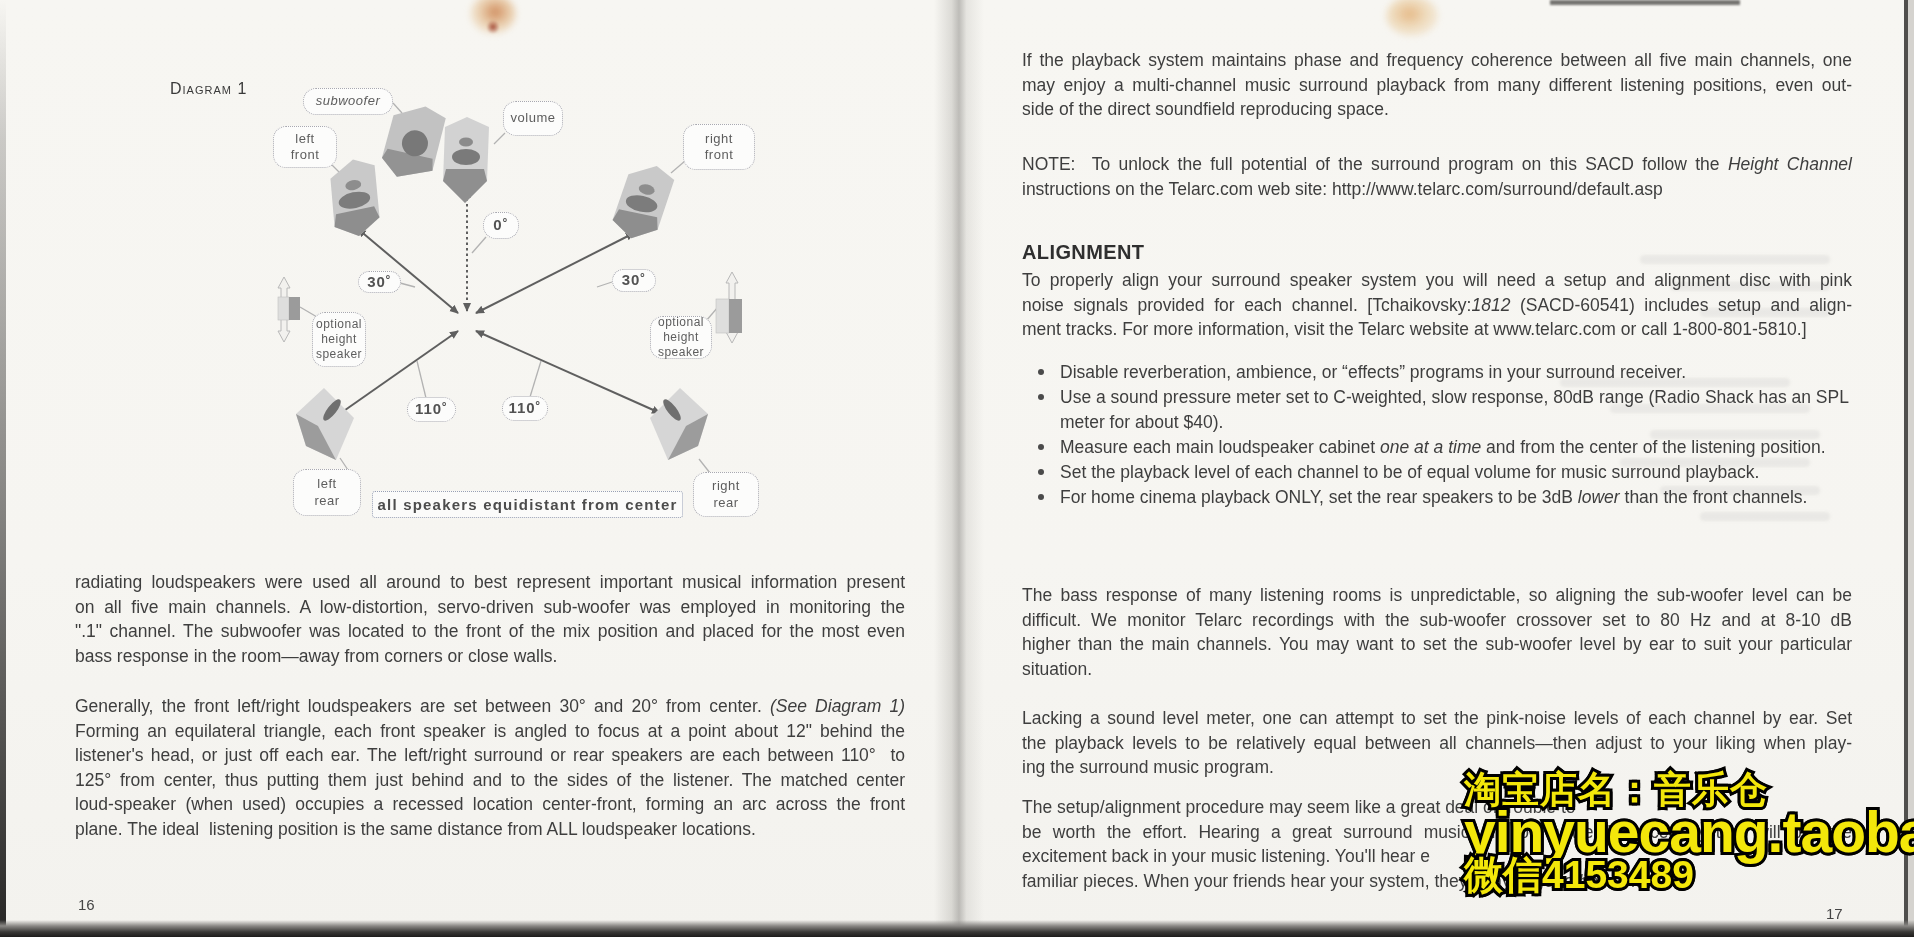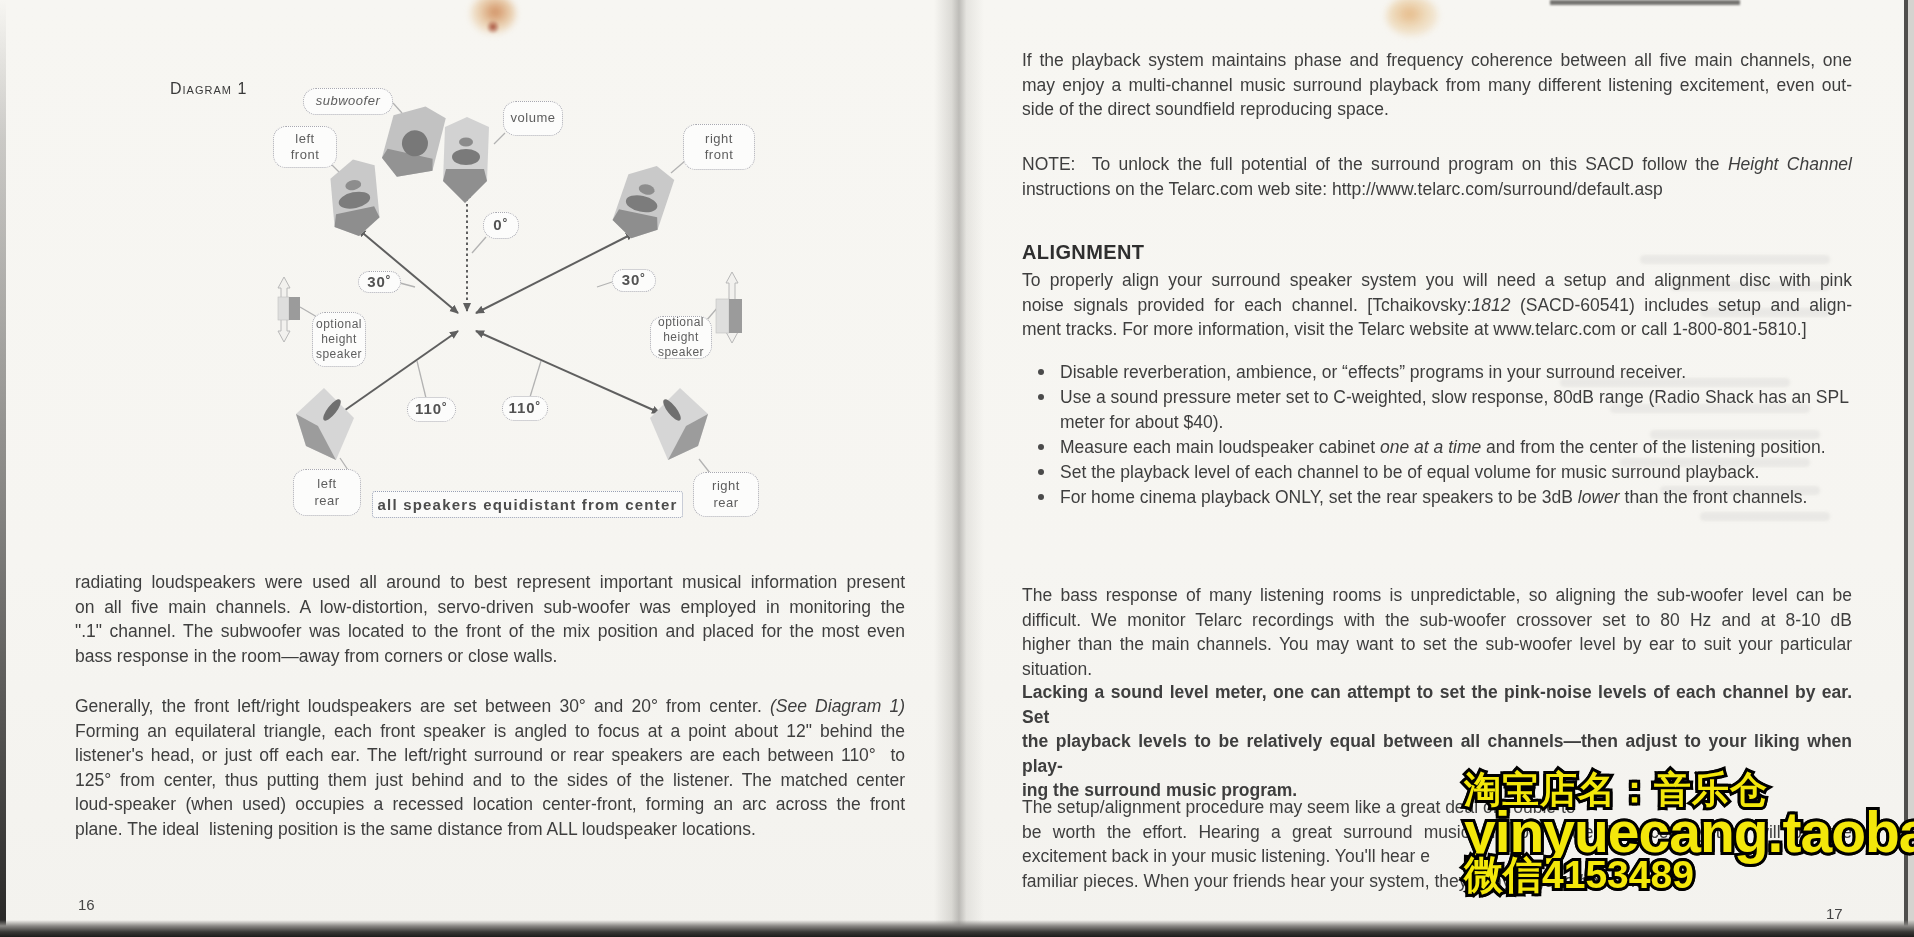--- a/index.html
+++ b/index.html
@@ -183,21 +183,21 @@
     <div class="tline j"><span>Forming an equilateral triangle, each front speaker is angled to focus at a point about 12" behind the</span></div>
     <div class="tline j"><span>listener's head, or just off each ear. The left/right surround or rear speakers are each between 110°  to</span></div>
     <div class="tline j"><span>125° from center, thus putting them just behind and to the sides of the listener. The matched center</span></div>
     <div class="tline j"><span>loud-speaker (when used) occupies a recessed location center-front, forming an arc across the front</span></div>
     <div class="tline l"><span>plane. The ideal  listening position is the same distance from ALL loudspeaker locations.</span></div>
   </div>
   <div class="pagenum" style="left:78px;top:896px;">16</div>
 
   <div class="tblock" style="left:1022px;top:48px;">
     <div class="tline j"><span>If the playback system maintains phase and frequency coherence between all five main channels, one</span></div>
-    <div class="tline j"><span>may enjoy a multi-channel music surround playback from many different listening excitement, even out-</span></div>
+    <div class="tline j"><span>may enjoy a multi-channel music surround playback from many different listening positions, even out-</span></div>
     <div class="tline l"><span>side of the direct soundfield reproducing space.</span></div>
   </div>
   <div class="tblock" style="left:1022px;top:152px;">
     <div class="tline j"><span>NOTE:  To unlock the full potential of the surround program on this SACD follow the </span><i>Height Channel</i></div>
     <div class="tline l"><span>instructions on the Telarc.com web site: http://www.telarc.com/surround/default.asp</span></div>
   </div>
 
   <div class="tblock h-align" style="left:1022px;top:240px;">ALIGNMENT</div>
 
   <div class="tblock" style="left:1022px;top:268px;">
@@ -215,21 +215,21 @@
       <li><span>For home cinema playback ONLY, set the rear speakers to be 3dB </span><i>lower</i><span> than the front channels.</span></li>
     </ul>
   </div>
 
   <div class="tblock" style="left:1022px;top:583px;">
     <div class="tline j"><span>The bass response of many listening rooms is unpredictable, so aligning the sub-woofer level can be</span></div>
     <div class="tline j"><span>difficult. We monitor Telarc recordings with the sub-woofer crossover set to 80 Hz and at 8-10 dB</span></div>
     <div class="tline j"><span>higher than the main channels. You may want to set the sub-woofer level by ear to suit your particular</span></div>
     <div class="tline l"><span>situation.</span></div>
   </div>
-  <div class="tblock" style="left:1022px;top:680px;font-weight:bold;">
+  <div class="tblock" style="left:1022px;top:706px;">
     <div class="tline j"><span>Lacking a sound level meter, one can attempt to set the pink-noise levels of each channel by ear. Set</span></div>
     <div class="tline j"><span>the playback levels to be relatively equal between all channels—then adjust to your liking when play-</span></div>
     <div class="tline l"><span>ing the surround music program.</span></div>
   </div>
   <div class="tblock" style="left:1022px;top:795px;">
     <div class="tline l"><span>The setup/alignment procedure may seem like a great deal of trouble to</span></div>
     <div class="tline j"><span>be worth the effort. Hearing a great surround music mix on a well-balanced system will put the</span></div>
     <div class="tline l"><span>excitement back in your music listening. You'll hear e</span></div>
     <div class="tline l"><span>familiar pieces. When your friends hear your system, they'll say, </span><i>“I gotta have that!”</i></div>
   </div>

